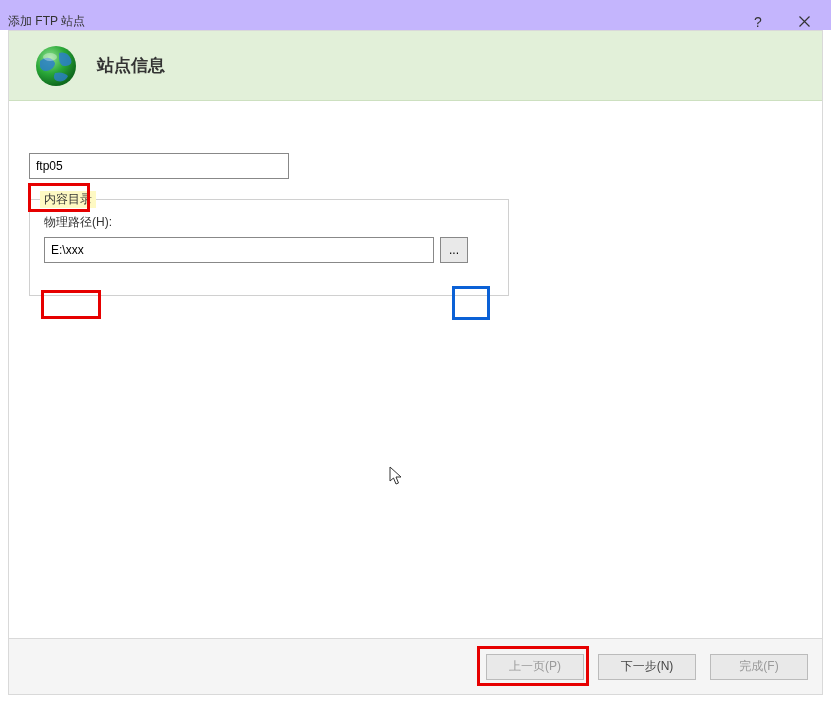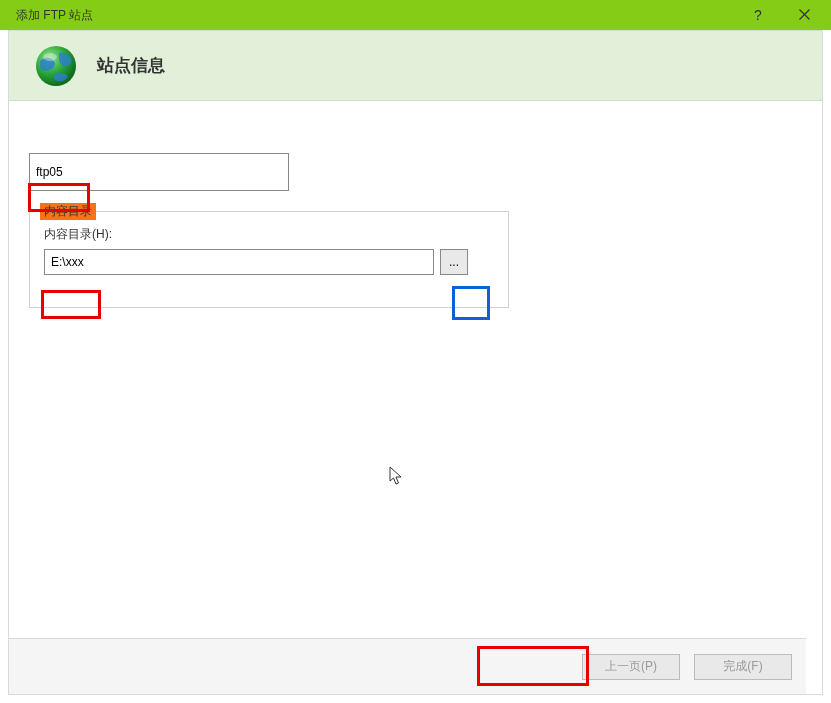--- a/index.html
+++ b/index.html
@@ -8,23 +8,23 @@
       font-size: 12px;
       background: #fff;
       width: 831px;
       height: 703px;
       position: relative;
       overflow: hidden;
     }
     .titlebar {
       height: 30px;
       display: flex;
-      align-items: center;
-      padding: 0 10px 0 16px;
-      background: #84cc16;
+      align-items: flex-end;
+      padding: 0 10px 0 8px;
+      background: #c4b5fd;
       color: #333;
     }
     .titlebar-title { flex: 1; font-size: 12px; }
     .titlebar-buttons { display: flex; gap: 28px; align-items: center; padding-right: 8px; }
     .titlebar-btn {
       width: 18px;
       text-align: center;
       font-size: 14px;
       color: #333;
       cursor: default;
@@ -46,41 +46,41 @@
       padding-left: 24px;
       gap: 18px;
     }
     .globe-icon svg { width: 46px; height: 46px; display: block; }
     .header-title { font-size: 17px; font-weight: bold; color: #333; }
 
     .content-area { padding: 52px 0 0 20px; }
 
     .field-label { font-size: 12px; color: #333; margin-bottom: 6px; }
     .sitename-input {
-      width: 260px; height: 38px;
+      width: 260px; height: 26px;
       border: 1px solid #888;
       padding: 9px 6px; font-size: 12px;
       background: #fff;
     }
     .hl-red-sitename {
       position: absolute;
       border: 3px solid #e60000;
       left: 38px; top: 236px; width: 62px; height: 29px;
       pointer-events: none;
     }
 
     .fieldset {
       margin-top: 20px;
       border: 1px solid #d0d0d0;
       width: 480px; padding: 14px 14px 32px 14px;
       position: relative;
     }
     .fieldset-legend {
       position: absolute; top: -9px; left: 10px;
-      background: #f97316; padding: 0 4px; font-size: 12px; color: #333;
+      background: #fef9c3; padding: 0 4px; font-size: 12px; color: #333;
     }
     .phys-row { display: flex; align-items: center; gap: 6px; }
     .phys-input {
       width: 390px; height: 26px;
       border: 1px solid #888;
       padding: 0 6px; font-size: 12px; background: #fff;
     }
     .browse-btn {
       width: 28px; height: 26px;
       border: 1px solid #888; background: #e9e9e9;
@@ -102,21 +102,21 @@
 
     .cursor {
       position: absolute;
       left: 408px; top: 524px;
       pointer-events: none;
     }
     .cursor svg { width: 16px; height: 22px; }
 
     .footer {
       position: absolute;
-      left: 0; right: 16px; bottom: 0;
+      left: 0; right: 0; bottom: 0;
       height: 56px; border-top: 1px solid #d9d9d9;
       background: #f5f5f5;
       display: flex; align-items: center; justify-content: flex-end;
       padding-right: 14px; gap: 14px;
     }
     .footer-btn {
       min-width: 98px; height: 26px;
       background: #e9e9e9; border: 1px solid #bbb;
       font-size: 12px; color: #444; cursor: pointer;
       display: inline-flex; align-items: center; justify-content: center;
@@ -164,30 +164,31 @@
       </svg>
     </span>
     <span class="header-title">站点信息</span>
   </div>
 
   <div class="content-area">
     <input type="text" class="sitename-input" value="ftp05" style="">
 
     <div class="fieldset">
       <span class="fieldset-legend">内容目录</span>
-      <div class="field-label">内容目录(H):</div>
+      <div class="field-label">物理路径(H):</div>
       <div class="phys-row">
         <input type="text" class="phys-input" value="E:\xxx" style="">
         <button class="browse-btn">...</button>
       </div>
     </div>
   </div>
 
   <div class="footer">
     <button class="footer-btn disabled">上一页(P)</button>
+    <button class="footer-btn">下一步(N)</button>
     <button class="footer-btn disabled">完成(F)</button>
   </div>
 
   <div class="hl-red-next-actual"></div>
 </div>
 
 <div class="hl-red-sitename" style="left:28px; top:183px;"></div>
 <div class="hl-red-path" style="left:41px; top:290px;"></div>
 <div class="hl-blue-browse" style="left:452px; top:286px;"></div>
 

